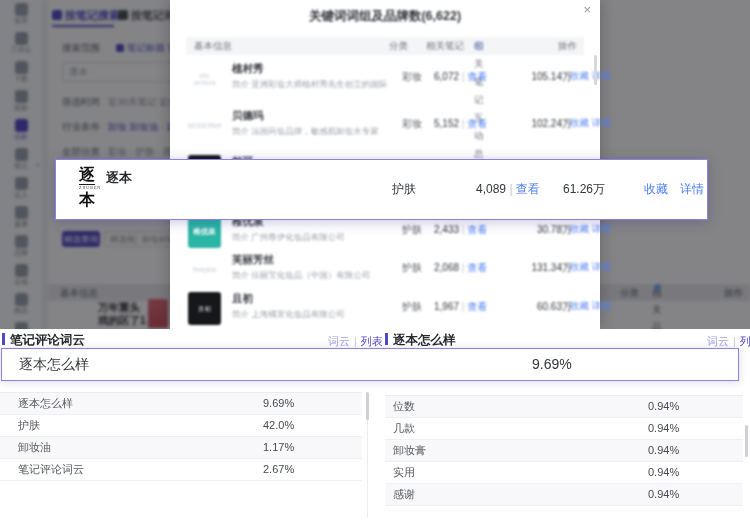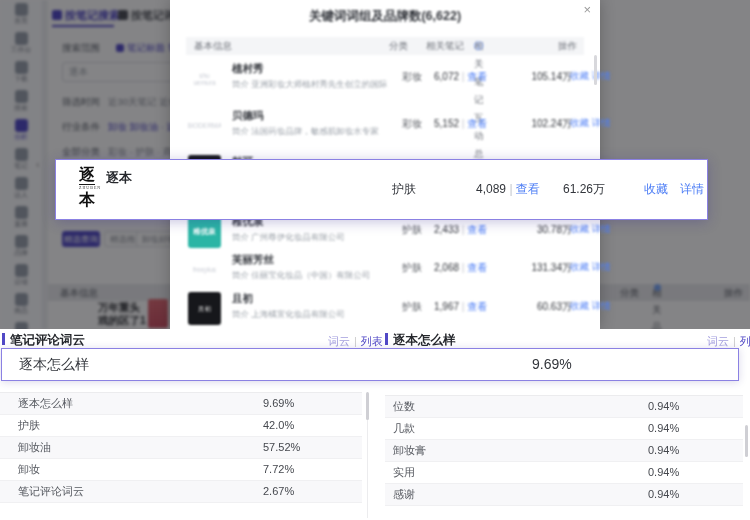--- a/index.html
+++ b/index.html
@@ -341,27 +341,23 @@
         </div>
 
 
         <div class="lrow">
           <span>护肤</span>
           <span class="v">42.0%</span>
         </div>
 
         <div class="lrow">
           <span>卸妆油</span>
-          <span class="v">57.52%</span>
-        </div>
-
-        <div class="lrow">
-          <span>卸妆</span>
-          <span class="v">7.72%</span>
-        </div>
+          <span class="v">1.17%</span>
+        </div>
+
 
         <div class="lrow">
           <span>笔记评论词云</span>
           <span class="v">2.67%</span>
         </div>
       </div>
     <div class="strack" style="left:367px;top:63px;height:126px"></div>
     <div class="sthumb" style="left:366px;top:63px;height:28px"></div>
 
     <div class="wlist list-right">

